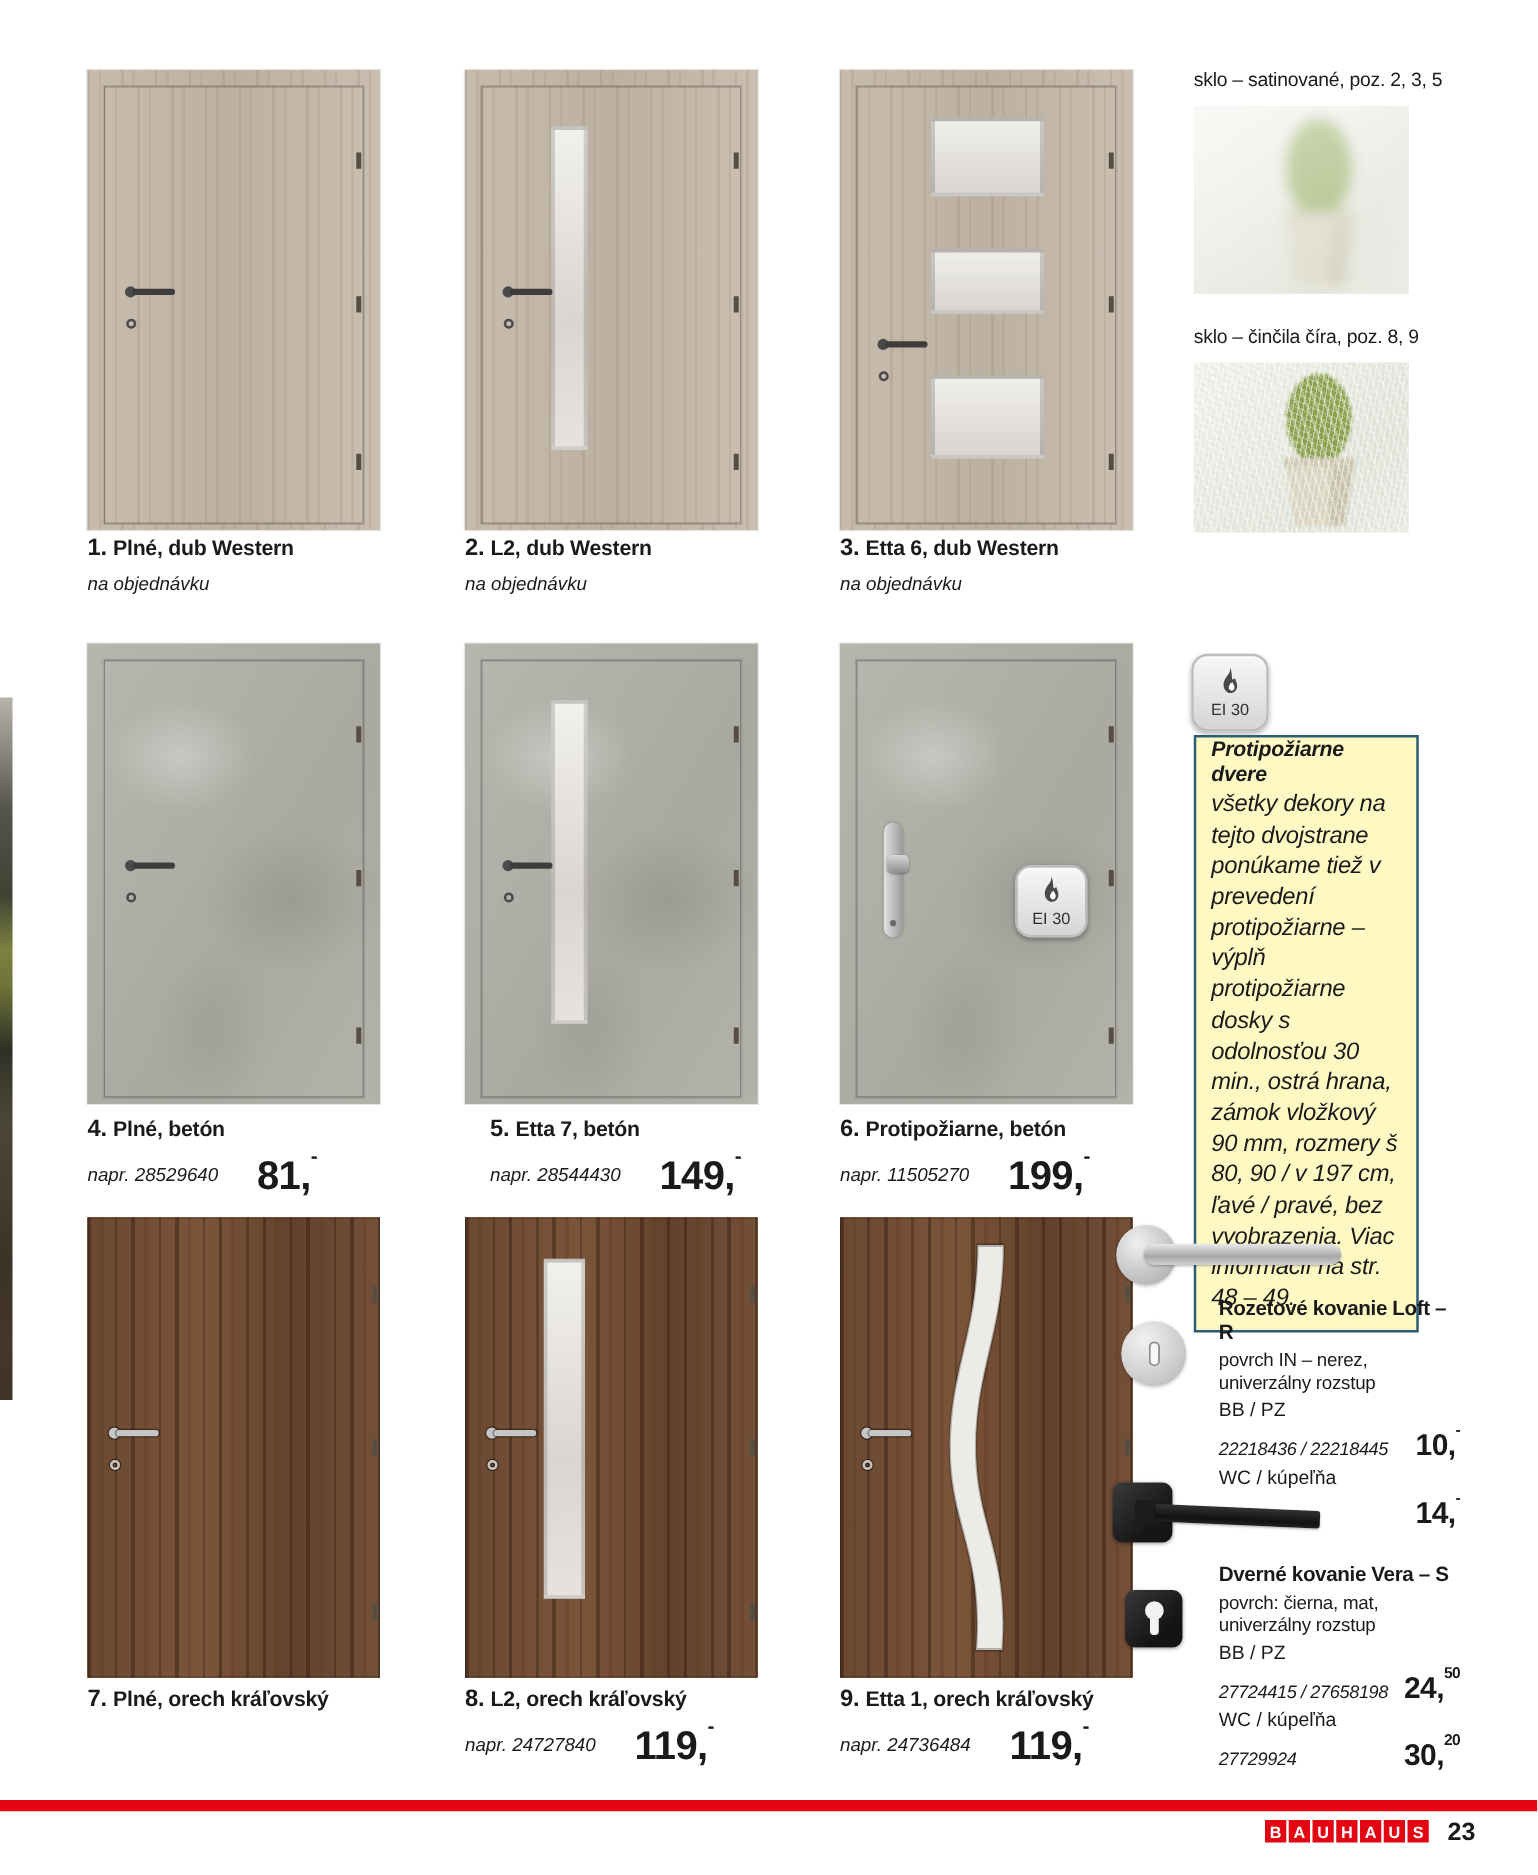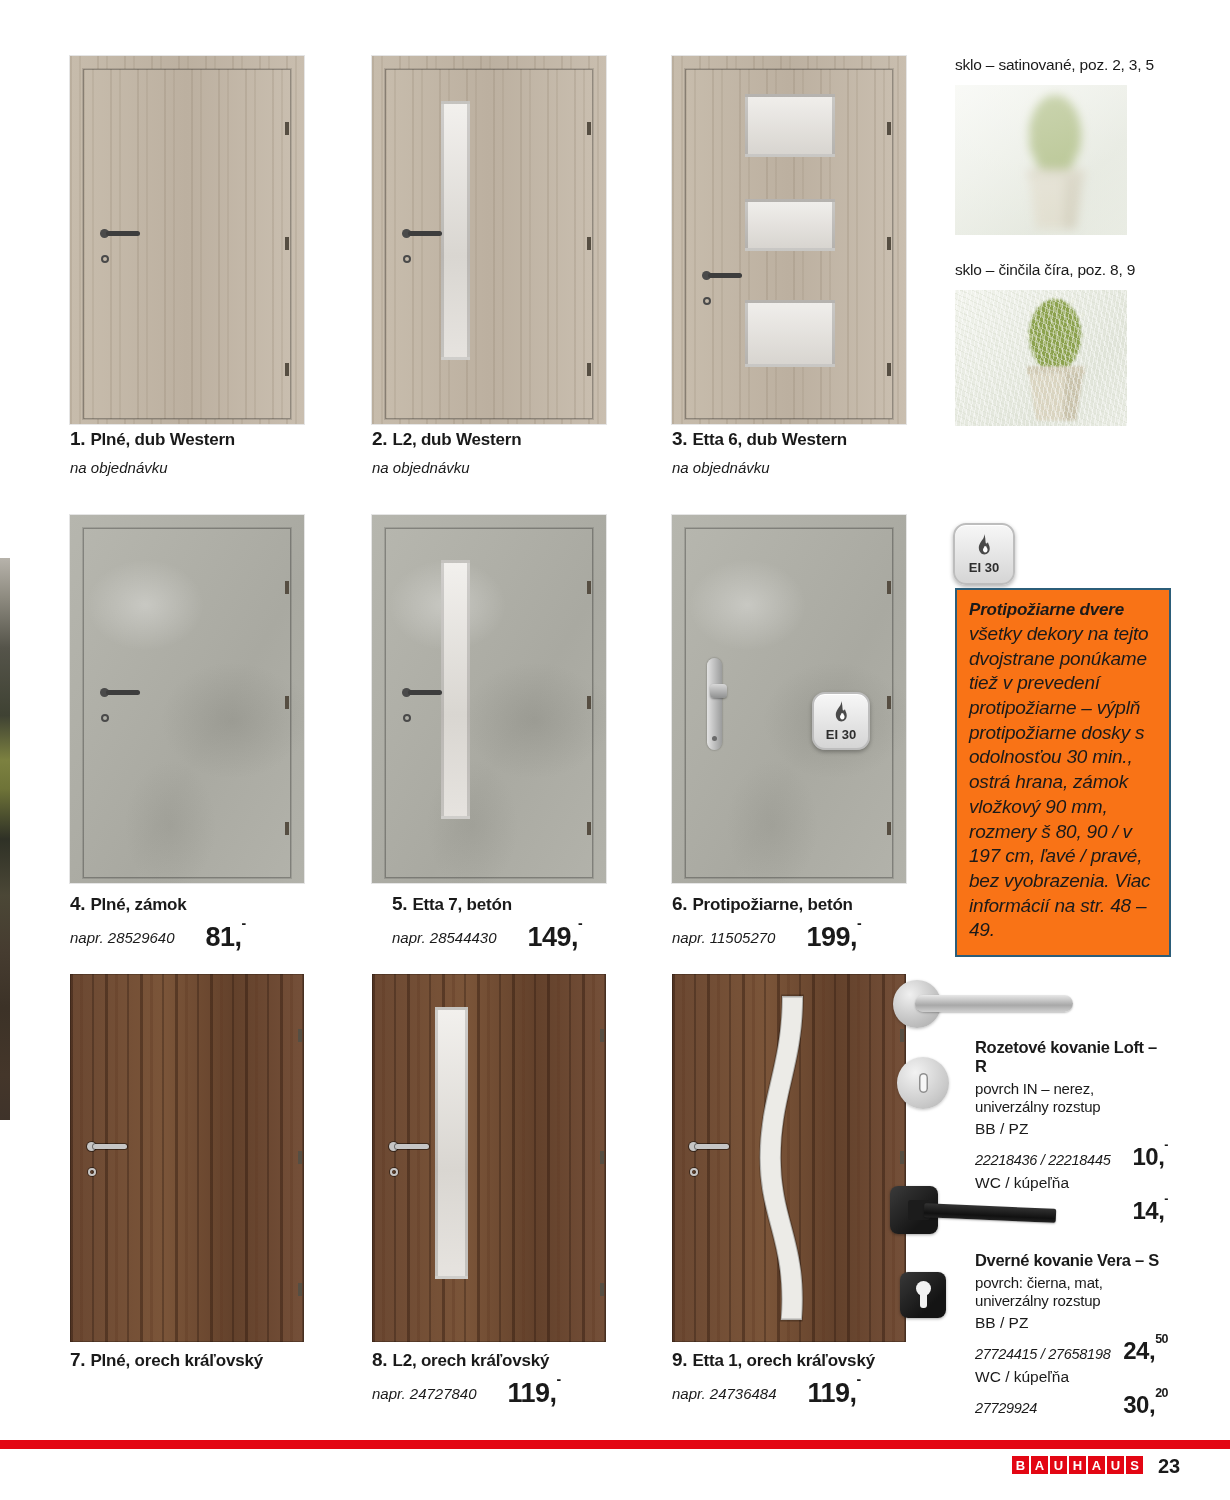--- a/index.html
+++ b/index.html
@@ -62,21 +62,21 @@
   .gp1{ top:7%;  height:18%; } .gp2{ top:37%; height:15%; } .gp3{ top:66%; height:19%; }
   .sglass { position:absolute; left:0; top:0; width:100%; height:100%; }
 
   
   .caption { position:absolute; width:265px; }
   .cap-name { font-size:17px; font-weight:bold; letter-spacing:-0.2px; }
   .cap-num  { font-size:19px; font-weight:bold; margin-right:5px; }
   .cap-note { margin-top:9px; font-style:italic; font-size:15px; }
   .cap-priceline { margin-top:7px; display:flex; align-items:center; gap:31px; }
   .cap-sku { font-style:italic; font-size:15px; }
-  .cap-price { font-size:27px; font-weight:bold; letter-spacing:-0.5px; }
+  .cap-price { font-size:32px; font-weight:bold; letter-spacing:-0.5px; }
   .psup { font-size:0.52em; font-weight:bold; position:relative; top:-0.55em; }
 
   
   .rail-label { position:absolute; font-size:15.5px; letter-spacing:-0.2px; }
   .photo { position:absolute; width:172px; overflow:hidden;
     background:linear-gradient(135deg,#f1f3ec,#e0e4d9 70%,#e8ebe2); }
   .photo svg { position:absolute; inset:0; width:100%; height:100%; }
   .photo.satin svg { filter:blur(5px); opacity:.85; }
   .photo.satin .overlay { position:absolute; inset:0;
     background:linear-gradient(160deg, rgba(255,255,255,.55), rgba(236,239,231,.25)); }
@@ -86,24 +86,24 @@
       repeating-linear-gradient(100deg, rgba(255,255,255,.45) 0 1px, rgba(255,255,255,0) 1px 4px),
       repeating-linear-gradient(25deg, rgba(214,219,204,.40) 0 1px, rgba(0,0,0,0) 1px 5px),
       repeating-linear-gradient(70deg, rgba(255,255,255,.30) 0 2px, rgba(0,0,0,0) 2px 7px); }
 
   .ei-badge { position:absolute; width:62px; height:62px; border-radius:13px;
     background:linear-gradient(180deg,#f7f7f7,#d5d5d5);
     border:2px solid #bdbdbd;
     box-shadow:0 2px 4px rgba(0,0,0,.30), inset 0 1px 0 #fff;
     display:flex; flex-direction:column; align-items:center; justify-content:center; gap:1px; }
   .ei-badge svg { width:26px; height:26px; }
-  .ei-badge .ei-label { font-size:13px; font-weight:bold; color:#2e2e2e; }
-
-  .info-box { position:absolute; left:955px; top:588px; width:216px; min-height:292px;
-    border:2px solid #2b5d79; padding:10px 11px 12px 12px; background:#f97316; }
+  .ei-badge .ei-label { font-size:13px; font-weight:normal; color:#2e2e2e; }
+
+  .info-box { position:absolute; left:955px; top:588px; width:180px; min-height:292px;
+    border:2px solid #2b5d79; padding:0 11px 12px 12px; background:#fef9c3; }
   .info-title { font-size:17px; font-weight:bold; font-style:italic; letter-spacing:-0.2px; margin-bottom:2px; }
   .info-body { font-size:19px; font-style:italic; line-height:1.30; letter-spacing:-0.2px; }
 
   
   .hw-img { position:absolute; }
   .loft-rose { width:48px; height:48px; border-radius:50%;
     background:radial-gradient(circle at 35% 30%, #f0f0f0, #c2c2c2 60%, #a8a8a8);
     box-shadow:0 1px 3px rgba(0,0,0,.25); }
   .loft-lever { position:absolute; left:22px; top:15px; width:158px; height:17px; border-radius:9px;
     background:linear-gradient(180deg,#e8e8e8,#a8a8a8 60%,#cfcfcf);
@@ -236,21 +236,21 @@
           <i class="knob"></i>
           <i class="cyl"></i>
         </div>
       <div class="hinge h1"></div>
       <div class="hinge h2"></div>
       <div class="hinge h3"></div>
     </div>
   </div>
 
   <div class="caption" style="left:70px;top:893px">
-    <div class="cap-name"><span class="cap-num">4.</span><span>Plné, zámok</span></div>
+    <div class="cap-name"><span class="cap-num">4.</span><span>Plné, betón</span></div>
     <div class="cap-priceline">
       <span class="cap-sku">napr. 28529640</span>
       <span class="cap-price"><span>81,</span><sup class="psup">-</sup></span>
     </div>
   </div>
   <div class="caption" style="left:392px;top:893px">
     <div class="cap-name"><span class="cap-num">5.</span><span>Etta 7, betón</span></div>
     <div class="cap-priceline">
       <span class="cap-sku">napr. 28544430</span>
       <span class="cap-price"><span>149,</span><sup class="psup">-</sup></span>

